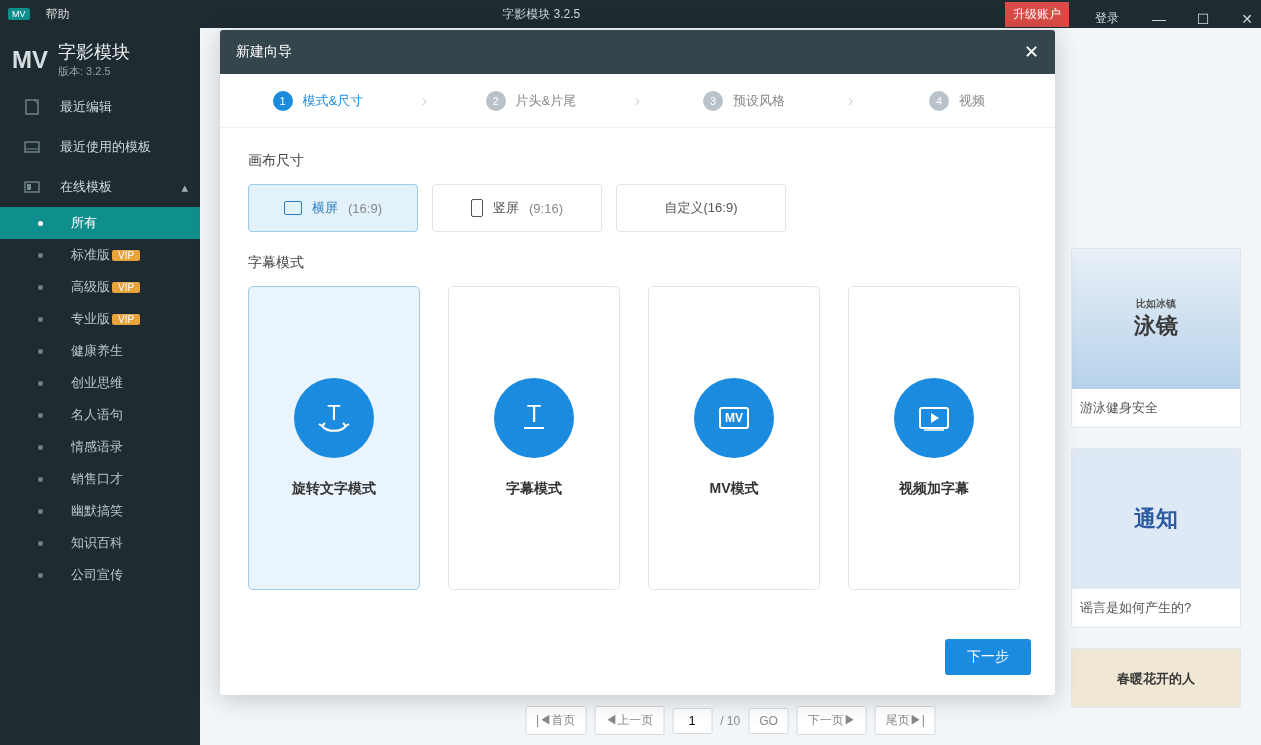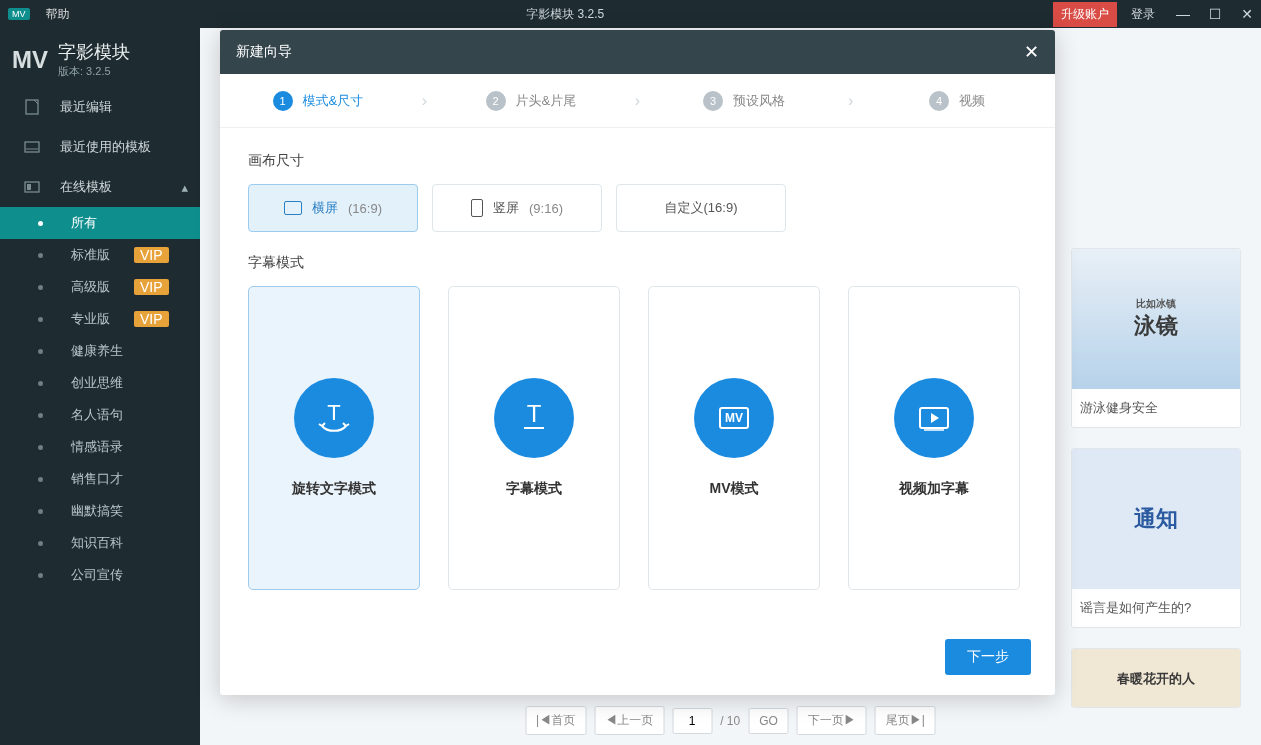--- a/index.html
+++ b/index.html
@@ -1,38 +1,38 @@
 <!DOCTYPE html>
 <html><head>
 <meta charset="utf-8">
 <style>
 *{box-sizing:border-box;margin:0;padding:0;font-family:"Microsoft YaHei",Arial,sans-serif}
 body{width:1261px;height:745px;background:#1e2b30;overflow:hidden;position:relative;font-size:13px;color:#333}
 .titlebar{height:28px;background:#1e2b30;display:flex;align-items:center;color:#b0bcc0;font-size:12px}
 .titlebar .mv-badge{background:#0f8e8e;color:#fff;font-size:9px;padding:1px 4px;margin:0 8px;border-radius:2px}
 .titlebar .help{padding:0 8px;color:#ddd}
 .titlebar .center{flex:1;text-align:center;color:#cfd8db}
-.titlebar .right{display:flex;align-items:center;gap:4px}
+.titlebar .right{display:flex;align-items:flex-end;gap:16px}
 .titlebar .upgrade{background:#d94b45;color:#fff;padding:4px 8px;font-size:12px}
 .titlebar .login{color:#cfd8db;padding:0 10px}
 .titlebar .winbtn{width:28px;text-align:center;color:#cfd8db;font-size:14px;cursor:pointer}
 .main{display:flex;height:717px}
 .sidebar{width:200px;background:#1e2b30;color:#cfd8db;display:flex;flex-direction:column}
 .logo-row{display:flex;align-items:center;padding:12px 12px 8px}
 .logo-mv{font-size:24px;font-weight:bold;color:#d7dee0;margin-right:10px}
 .logo-txt .t{font-size:18px;color:#e8edee}
 .logo-txt .v{font-size:11px;color:#8fa2a8}
 .side-item{display:flex;align-items:center;height:40px;padding-left:22px;color:#cfd8db;font-size:13px}
 .side-item .ico{width:20px;height:20px;margin-right:18px;display:flex;align-items:center;justify-content:center;color:#7a8c92}
 .side-item .chev{margin-left:auto;margin-right:12px;color:#9db1b6}
 .side-sub{display:flex;align-items:center;height:32px;padding-left:38px;color:#b9c6ca;font-size:13px}
 .side-sub.active{background:#0f8e8e;color:#fff}
 .side-sub .dot{width:5px;height:5px;border-radius:50%;background:#6d7f85;margin-right:28px}
 .side-sub.active .dot{background:#fff}
-.side-sub .vip{background:#e8a23a;color:#fff;font-size:14px;padding:0 6px;border-radius:2px;margin-left:24px;position:relative}
+.side-sub .vip{background:#e8a23a;color:#fff;font-size:10px;padding:0 6px;border-radius:2px;margin-left:2px;position:relative}
 .content{flex:1;background:#f3f6f8;position:relative}
 .thumbs{position:absolute;right:20px;top:220px;width:170px}
 .thumb{background:#fff;border:1px solid #e1e6ea;border-radius:3px;margin-bottom:20px;padding:0;overflow:hidden}
 .thumb .img{height:140px;background:#f7eddc;display:flex;align-items:center;justify-content:center;font-size:22px;font-weight:bold;color:#3a3a3a;flex-direction:column}
 .thumb .img.blue{background:#dfe9f5}
 .thumb .img.beige{background:#f0e7d5}
 .thumb .cap{padding:10px 8px;font-size:13px;color:#555;background:#fff}
 .pager{position:absolute;left:50%;transform:translateX(-50%);bottom:10px;display:flex;align-items:center;gap:8px}
 .pager .pbtn{border:1px solid #d2d9de;background:#fff;padding:5px 10px;font-size:12px;color:#888;border-radius:2px}
 .pager .pinput{width:40px;text-align:center;border:1px solid #d2d9de;padding:5px 4px;font-size:12px;border-radius:2px}

